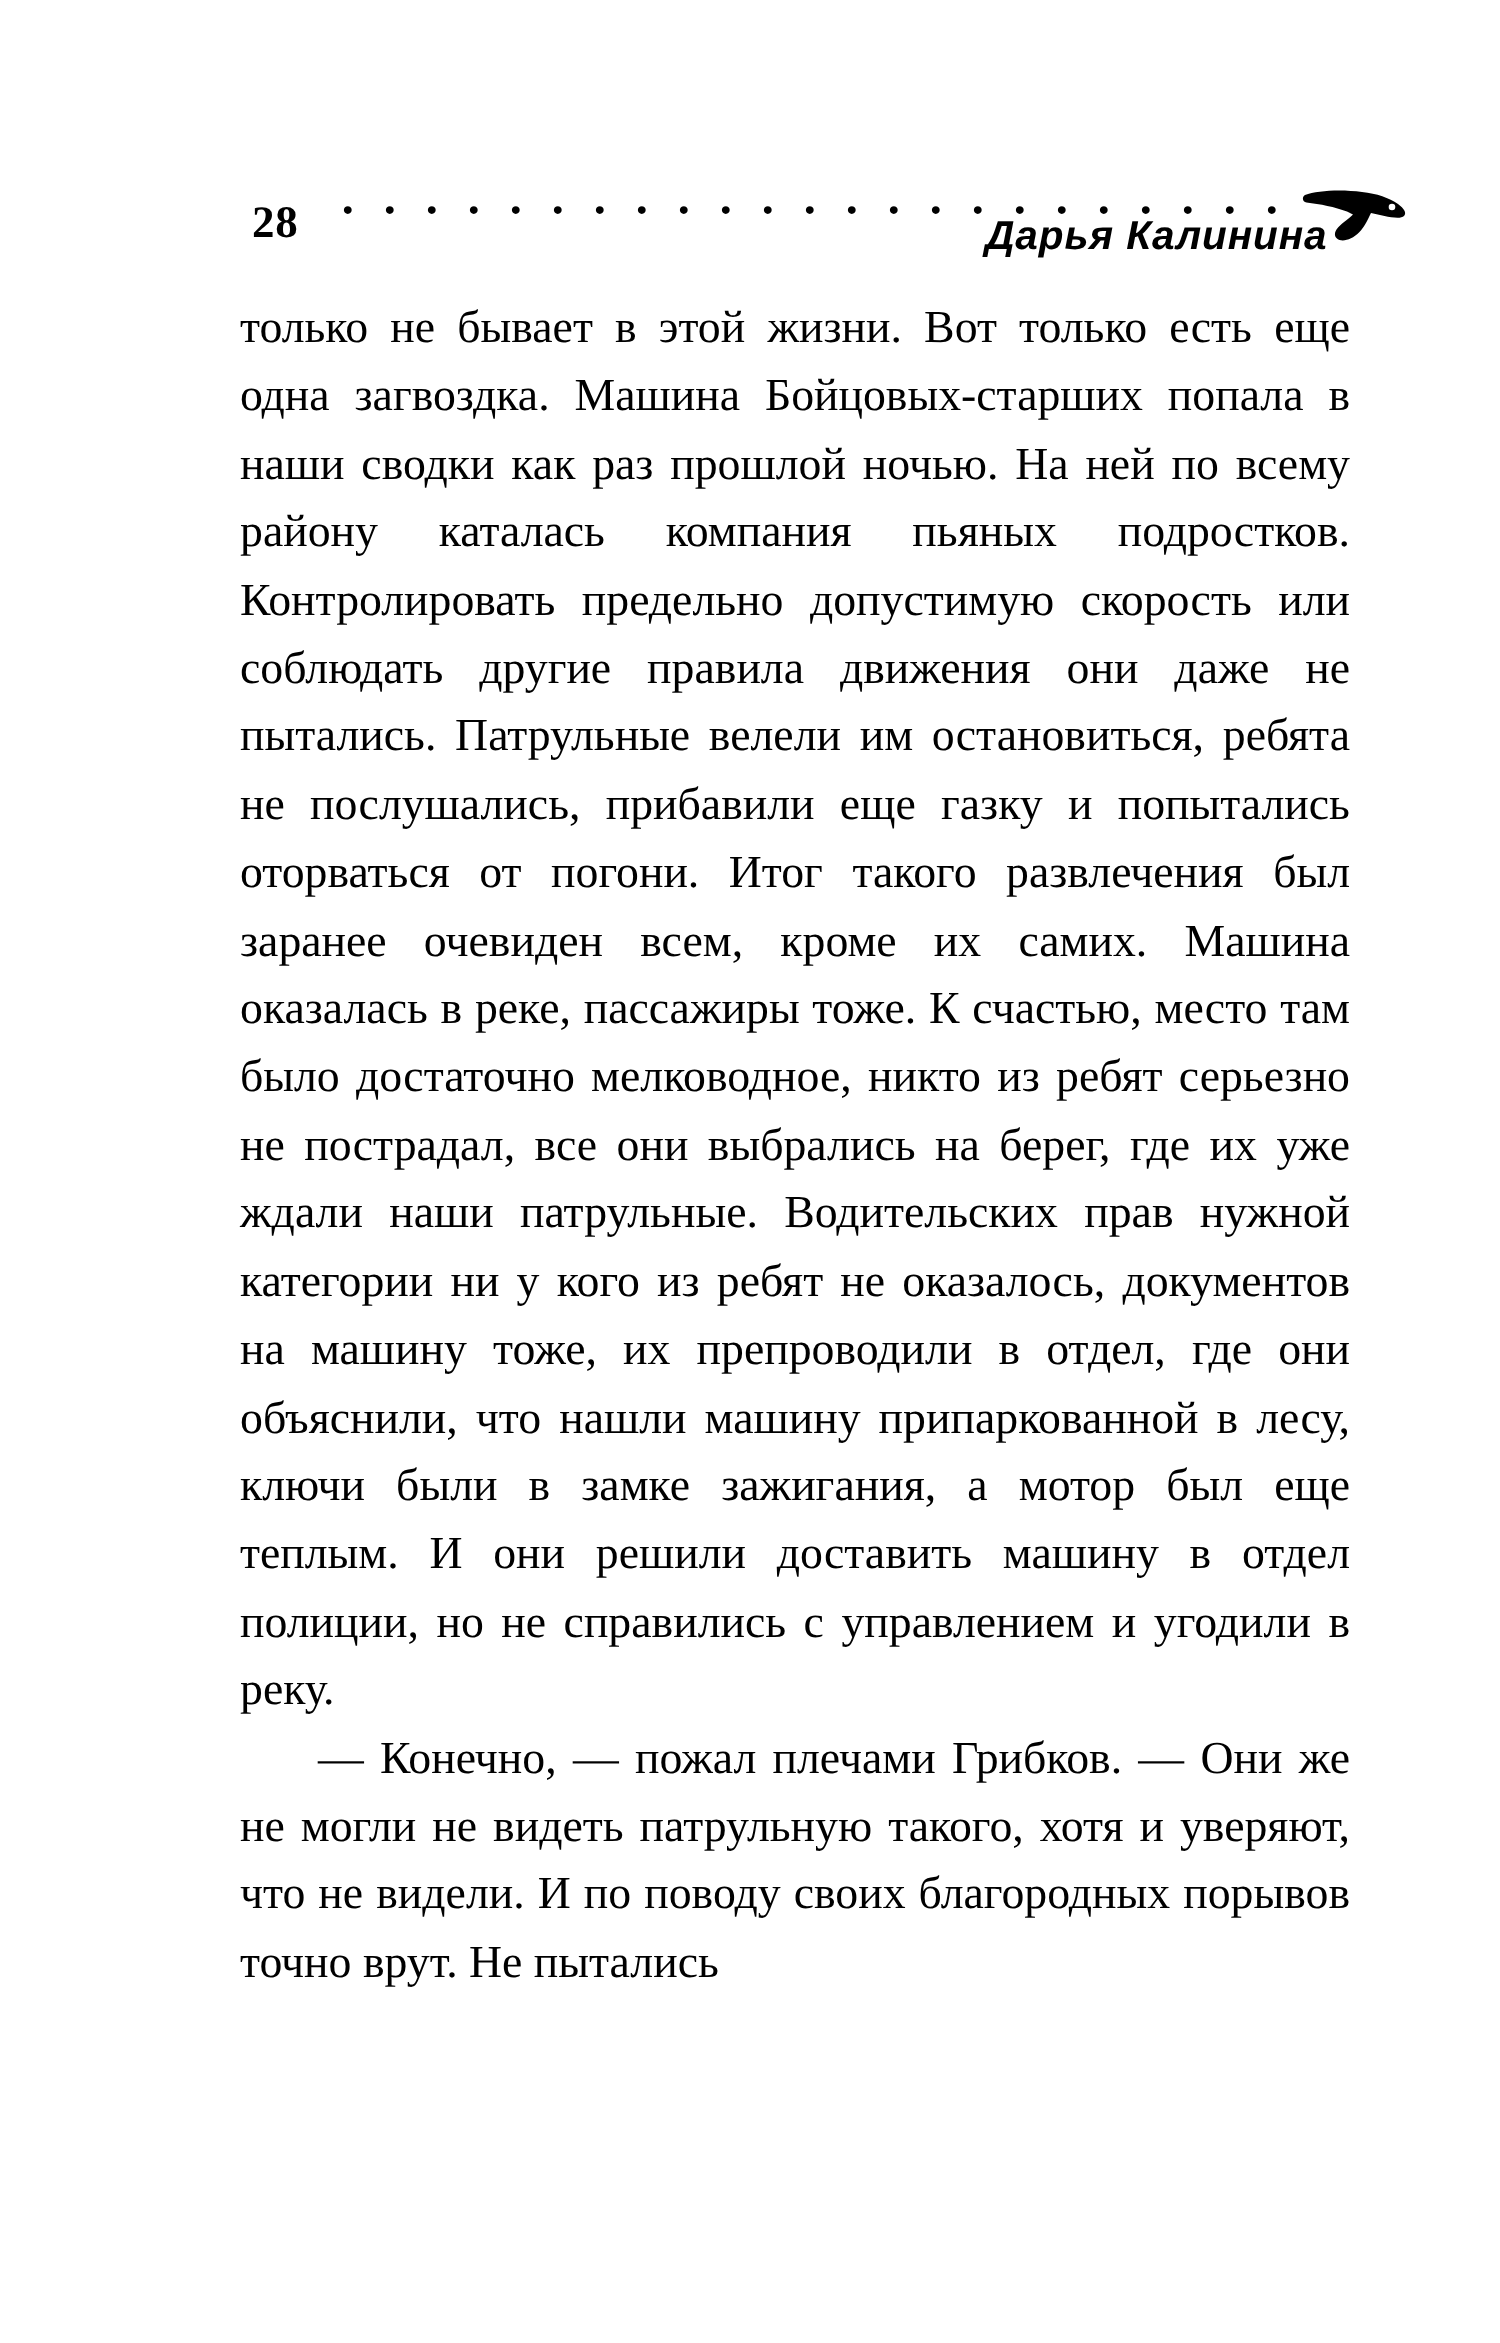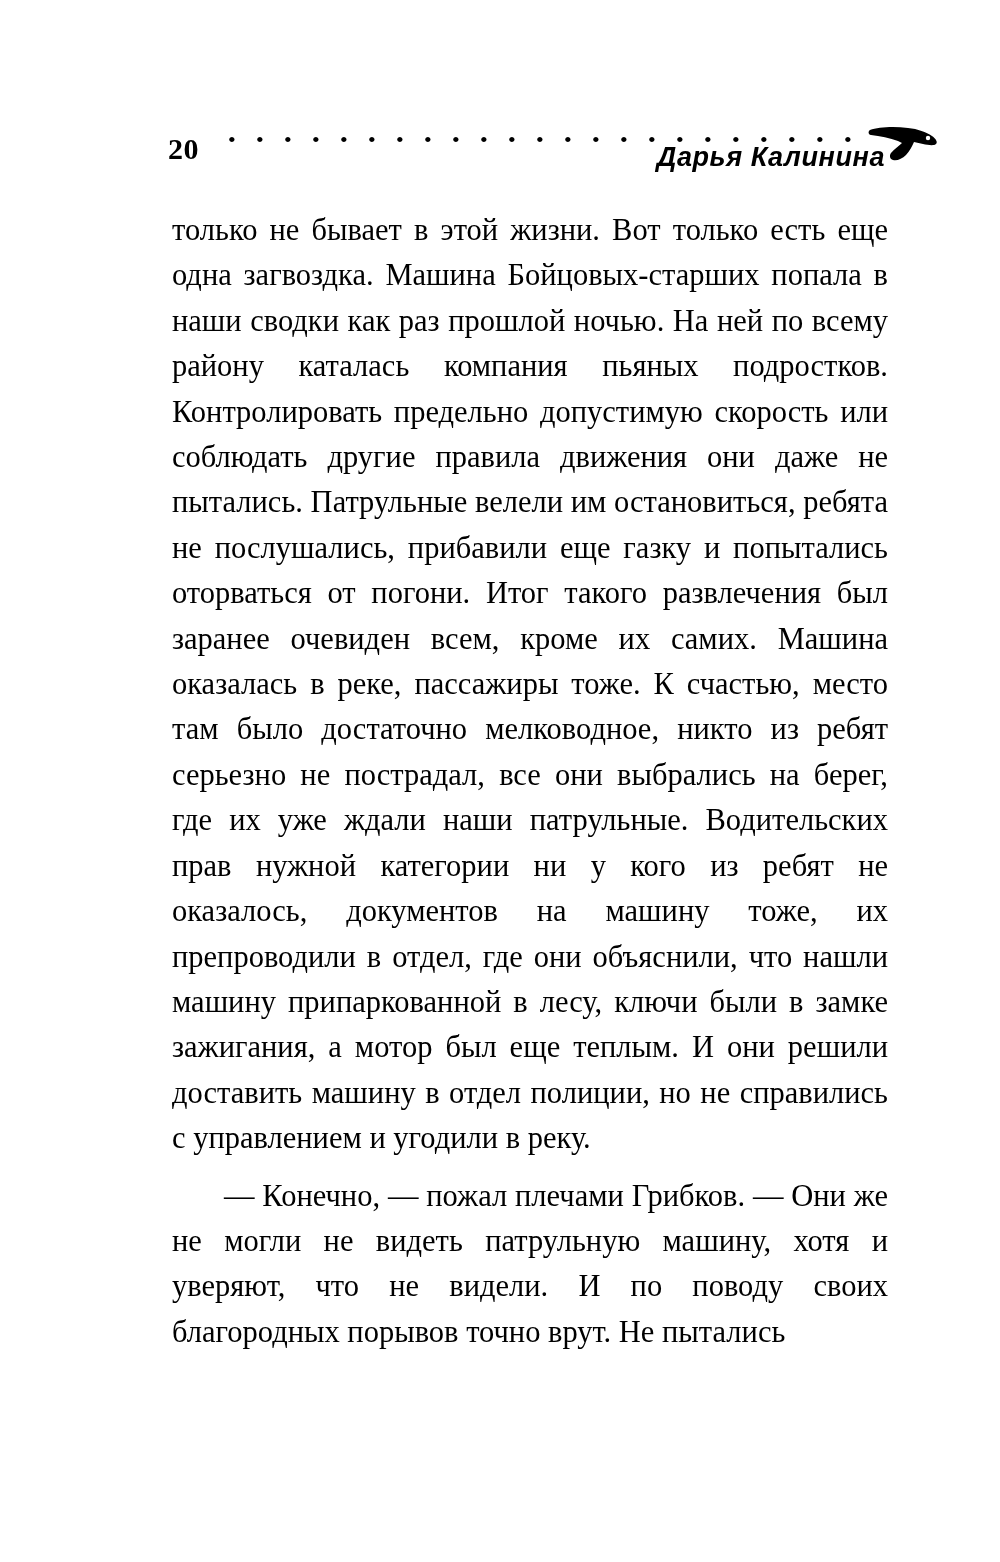--- a/index.html
+++ b/index.html
@@ -88,47 +88,47 @@
     top: 196px;
     width: 740px;
     font-size: 30.5px;
     line-height: 45.4px;
     text-align: justify;
     text-justify: inter-word;
     hyphens: manual;
   }
 
   .body-text p {
-    margin: 12px;
+    margin: 0;
     text-indent: 0;
   }
 
   .body-text p.indent {
     text-indent: 52px;
   }
 
   
 </style>
 </head>
 <body>
 
 <div class="page">
 
   <div class="header">
-    <div class="folio">20</div>
+    <div class="folio">28</div>
     <div class="dots">• • • • • • • • • • • • • • • • • • • • • • • • • • • • • • • • • • • • • • • • • • • •</div>
     <div class="running-head">Дарья  Калинина</div>
     <div class="gun-icon">
       <svg viewBox="0 0 74 40" width="74" height="40" xmlns="http://www.w3.org/2000/svg">
         <path d="M2 6 C10 3, 26 2, 40 4 C50 5, 58 8, 64 12 C68 15, 70 18, 68 20 C66 22, 60 21, 55 20
                  L46 18 C44 22, 42 27, 38 31 C34 35, 29 37, 25 36 C22 35, 21 32, 23 29
                  C26 25, 31 22, 34 19 L30 17 C22 14, 12 12, 3 11 C0 10.5, 0 7, 2 6 Z" fill="#000000"></path>
         <circle cx="60" cy="14" r="2.2" fill="#ffffff"></circle>
       </svg>
     </div>
   </div>
 
   <div class="body-text">
     <p>только не бывает в этой жизни. Вот только есть еще одна загвоздка. Машина Бойцовых-старших попала в наши сводки как раз прошлой ночью. На ней по всему району каталась компания пьяных подростков. Контролировать предельно допустимую скорость или соблюдать другие правила движения они даже не пытались. Патрульные велели им остановиться, ребята не послушались, прибавили еще газку и попытались оторваться от погони. Итог такого развлечения был заранее очевиден всем, кроме их самих. Машина оказалась в реке, пассажиры тоже. К счастью, место там было достаточно мелководное, никто из ребят серьезно не пострадал, все они выбрались на берег, где их уже ждали наши патрульные. Водительских прав нужной категории ни у кого из ребят не оказалось, документов на машину тоже, их препроводили в отдел, где они объяснили, что нашли машину припаркованной в лесу, ключи были в замке зажигания, а мотор был еще теплым. И они решили доставить машину в отдел полиции, но не справились с управлением и угодили в реку.</p>
-    <p class="indent">— Конечно, — пожал плечами Грибков. — Они же не могли не видеть патрульную машину, хотя и уверяют, что не видели. И по поводу своих благородных порывов точно врут. Не пытались</p>
+    <p class="indent">— Конечно, — пожал плечами Грибков. — Они же не могли не видеть патрульную такого, хотя и уверяют, что не видели. И по поводу своих благородных порывов точно врут. Не пытались</p>
   </div>
 
 </div>
 
 </body></html>

